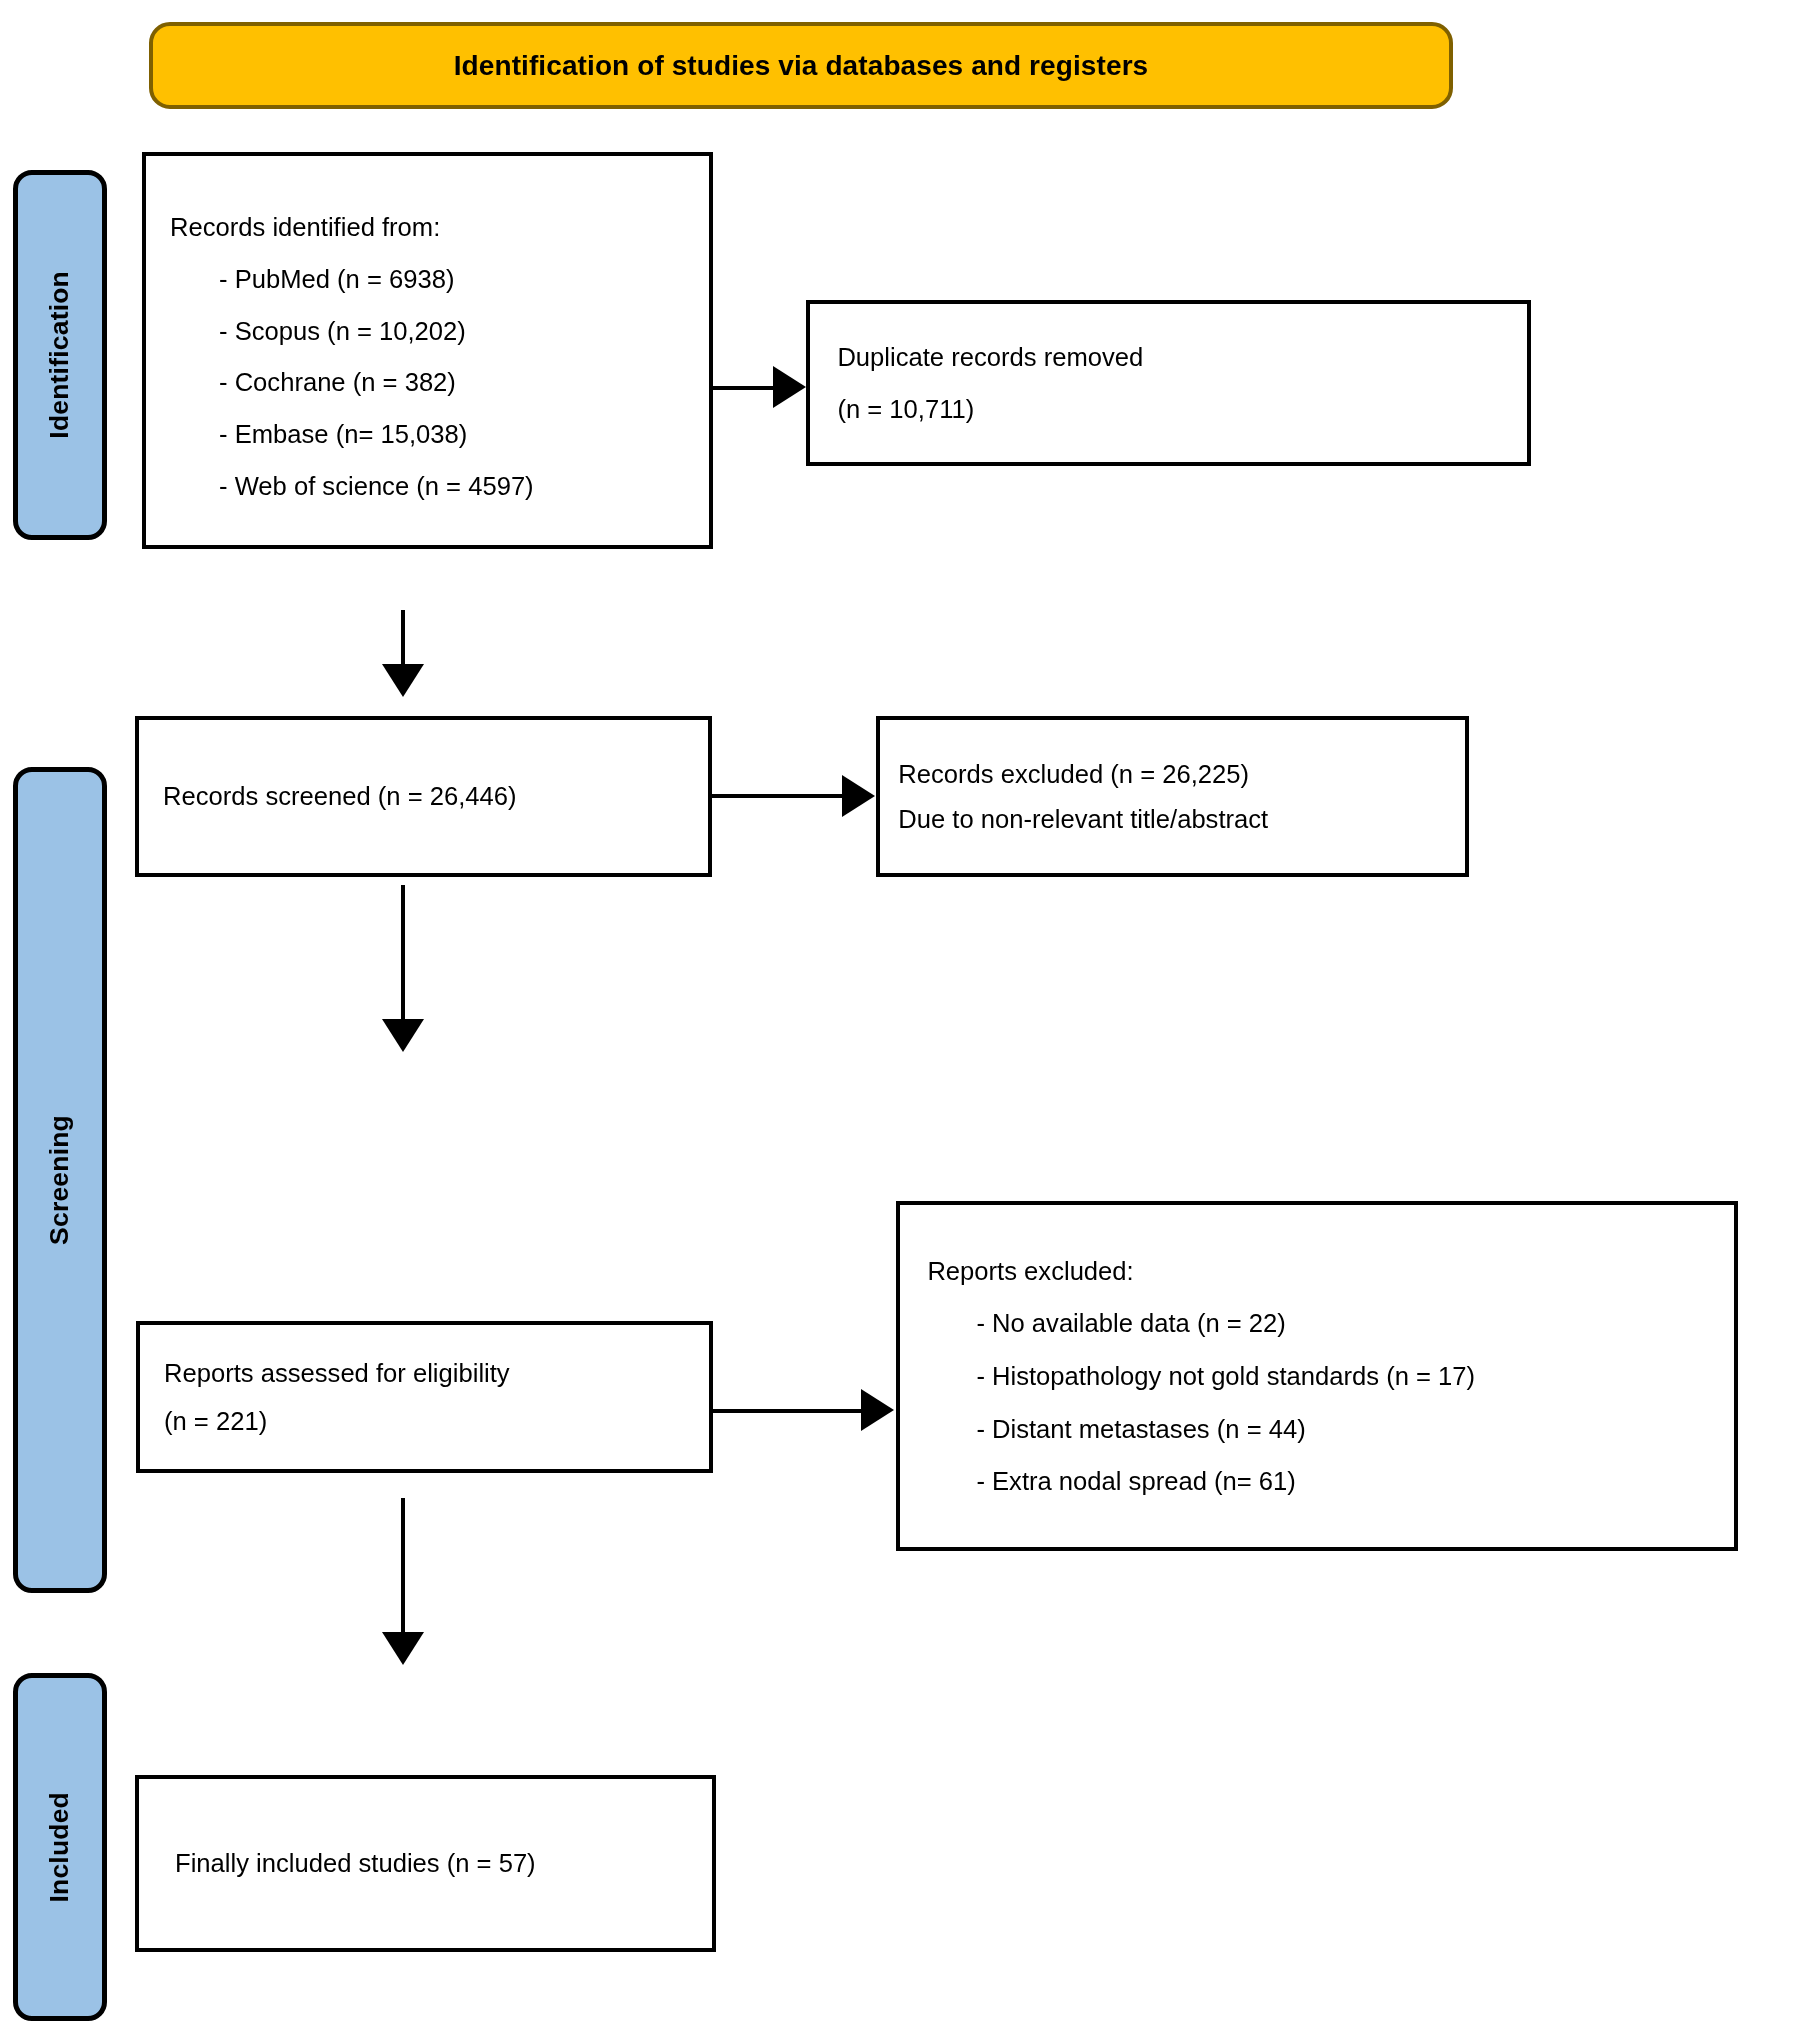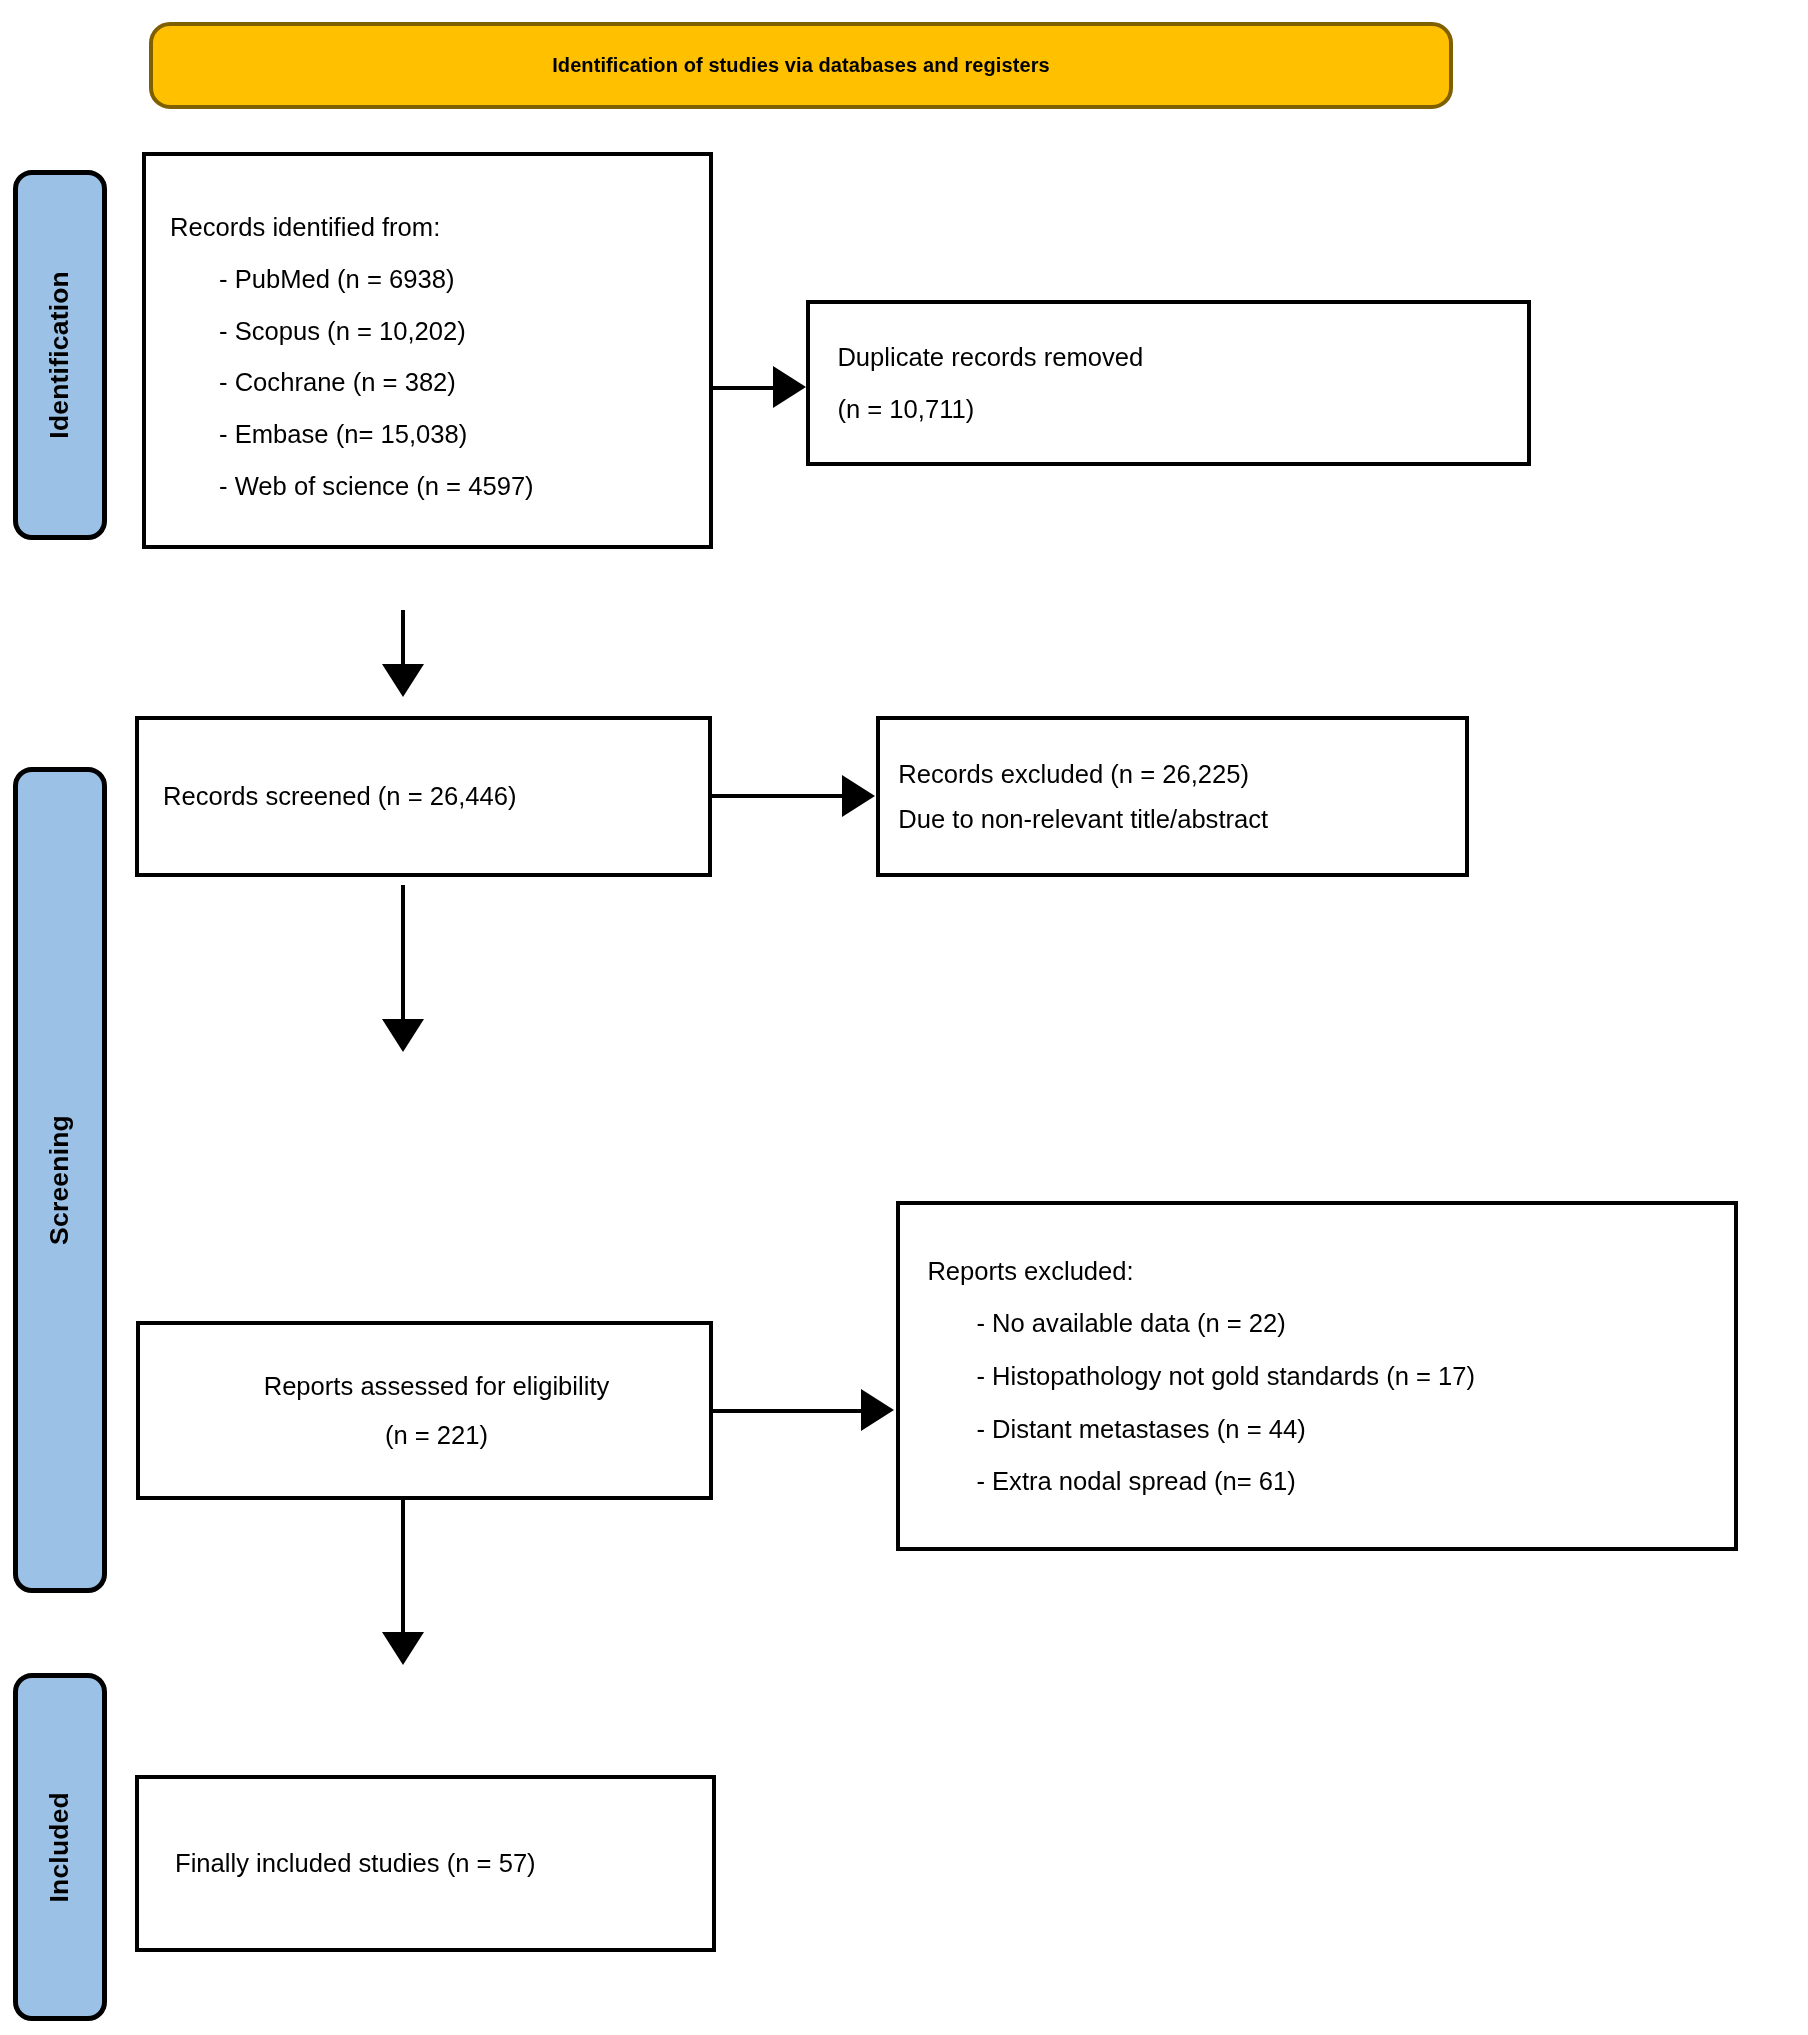--- a/index.html
+++ b/index.html
@@ -25,21 +25,21 @@
     height: 87px;
     background: #FFC000;
     border: 4.1px solid #7F6000;
     border-radius: 21px;
     box-sizing: border-box;
     display: flex;
     align-items: center;
     justify-content: center;
   }
   .banner-title {
-    font-size: 20px;
+    font-size: 28px;
     font-weight: bold;
     color: #000000;
     letter-spacing: 0.1px;
     text-align: center;
   }
 
   
   .phase {
     position: absolute;
     background: #9BC2E6;
@@ -86,21 +86,21 @@
 
   #box-duplicates   { left: 806px; top: 300px;  width: 725px; height: 166px; }
   #box-duplicates .stack { display: flex; flex-direction: column; gap: 25.6px; padding-left: 27.4px; }
 
   #box-screened     { left: 135px;  top: 716px; width: 577px; height: 161px; }
   #box-screened .stack { display: flex; flex-direction: column; padding-left: 24px; }
 
   #box-excluded     { left: 876px; top: 716px; width: 593px; height: 161px; }
   #box-excluded .stack { display: flex; flex-direction: column; gap: 19px; padding-left: 18.3px; }
 
-  #box-assessed     { left: 136px;  top: 1321px; width: 577px; height: 179px; text-align: center; }
+  #box-assessed     { left: 136px;  top: 1321px; width: 577px; height: 152px; }
   #box-assessed .stack { display: flex; flex-direction: column; gap: 22px; padding-left: 24px; }
 
   #box-reports-excluded { left: 896px; top: 1201px; width: 842px; height: 350px; }
   #box-reports-excluded .stack { display: flex; flex-direction: column; gap: 26.5px; padding-left: 27.4px; }
 
   #box-final        { left: 135px;  top: 1775px; width: 581px; height: 177px; }
   #box-final .stack { display: flex; flex-direction: column; padding-left: 36px; }
   .vline {
     position: absolute;
     width: 4.1px;

